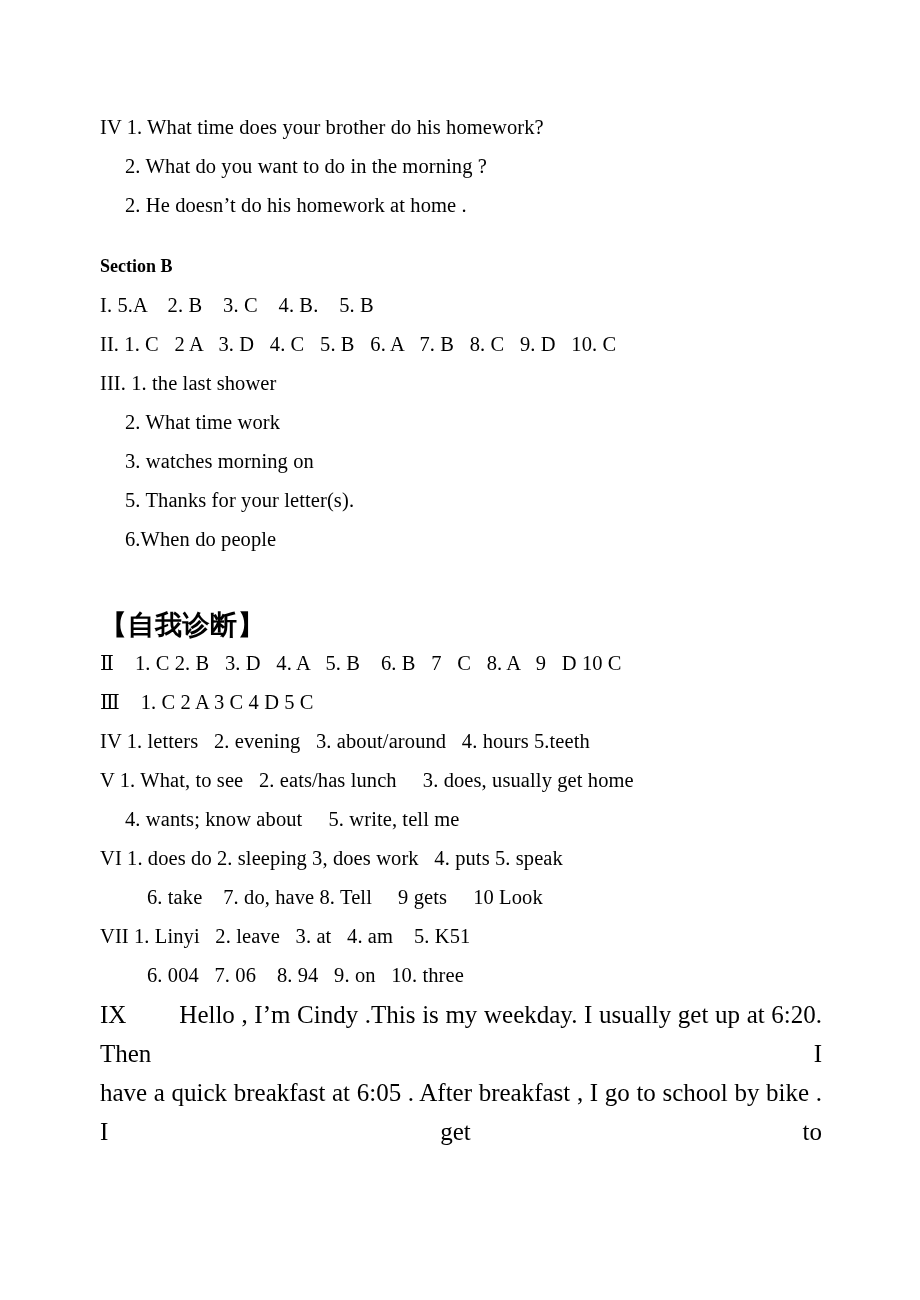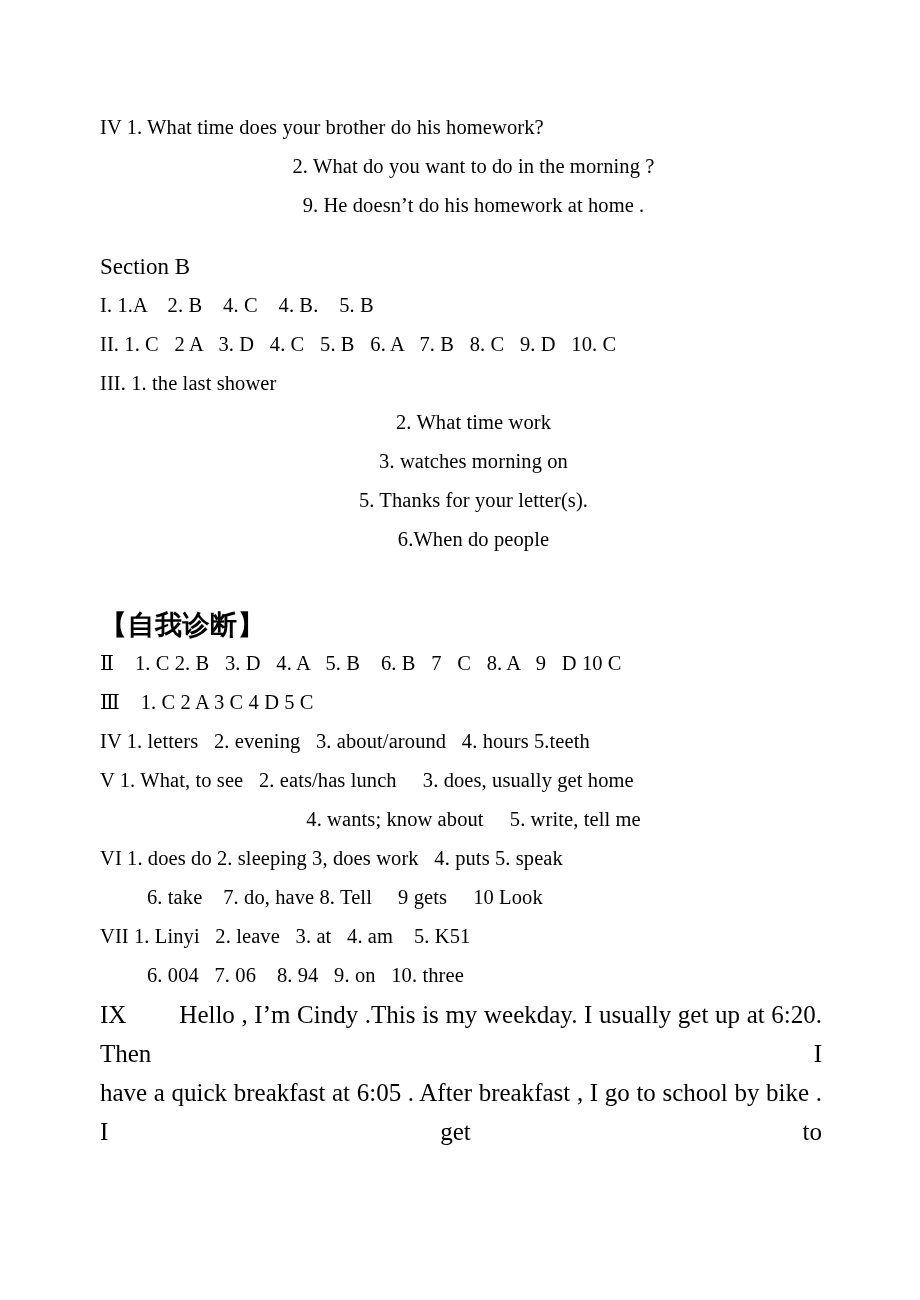--- a/index.html
+++ b/index.html
@@ -29,29 +29,28 @@
     width: 722px;
   }
   .line {
     font-size: 20.5px;
     line-height: 39px;
     white-space: pre-wrap;
     letter-spacing: 0.1px;
   }
   .sub {
     padding-left: 25px;
-    text-align: center;
   }
   .sub-deep {
     padding-left: 47px;
   }
   .heading {
-    font-size: 23px;
+    font-size: 18px;
     line-height: 39px;
-    font-weight: normal;
+    font-weight: bold;
   }
   .heading-cn {
     font-size: 27px;
     line-height: 39px;
     font-weight: bold;
     font-family: "DejaVu Sans", "Liberation Sans", sans-serif;
     letter-spacing: 0.5px;
   }
   .gap-sm { height: 22px; }
   .gap-lg { height: 46px; }
@@ -68,27 +67,27 @@
   }
 </style>
 </head>
 <body>
 
 <div class="page">
   <div class="content">
 
     <div class="line">IV 1. What time does your brother do his homework?</div>
     <div class="line sub">2. What do you want to do in the morning ?</div>
-    <div class="line sub">9. He doesn’t do his homework at home .</div>
+    <div class="line sub">2. He doesn’t do his homework at home .</div>
 
     <div class="gap-sm"></div>
 
     <div class="heading">Section B</div>
 
-    <div class="line">I. 1.A    2. B    4. C    4. B.    5. B</div>
+    <div class="line">I. 5.A    2. B    3. C    4. B.    5. B</div>
     <div class="line">II. 1. C   2 A   3. D   4. C   5. B   6. A   7. B   8. C   9. D   10. C</div>
     <div class="line">III. 1. the last shower</div>
     <div class="line sub">2. What time work</div>
     <div class="line sub">3. watches morning on</div>
     <div class="line sub">5. Thanks for your letter(s).</div>
     <div class="line sub">6.When do people</div>
 
     <div class="gap-lg"></div>
 
     <div class="heading-cn">【自我诊断】</div>

